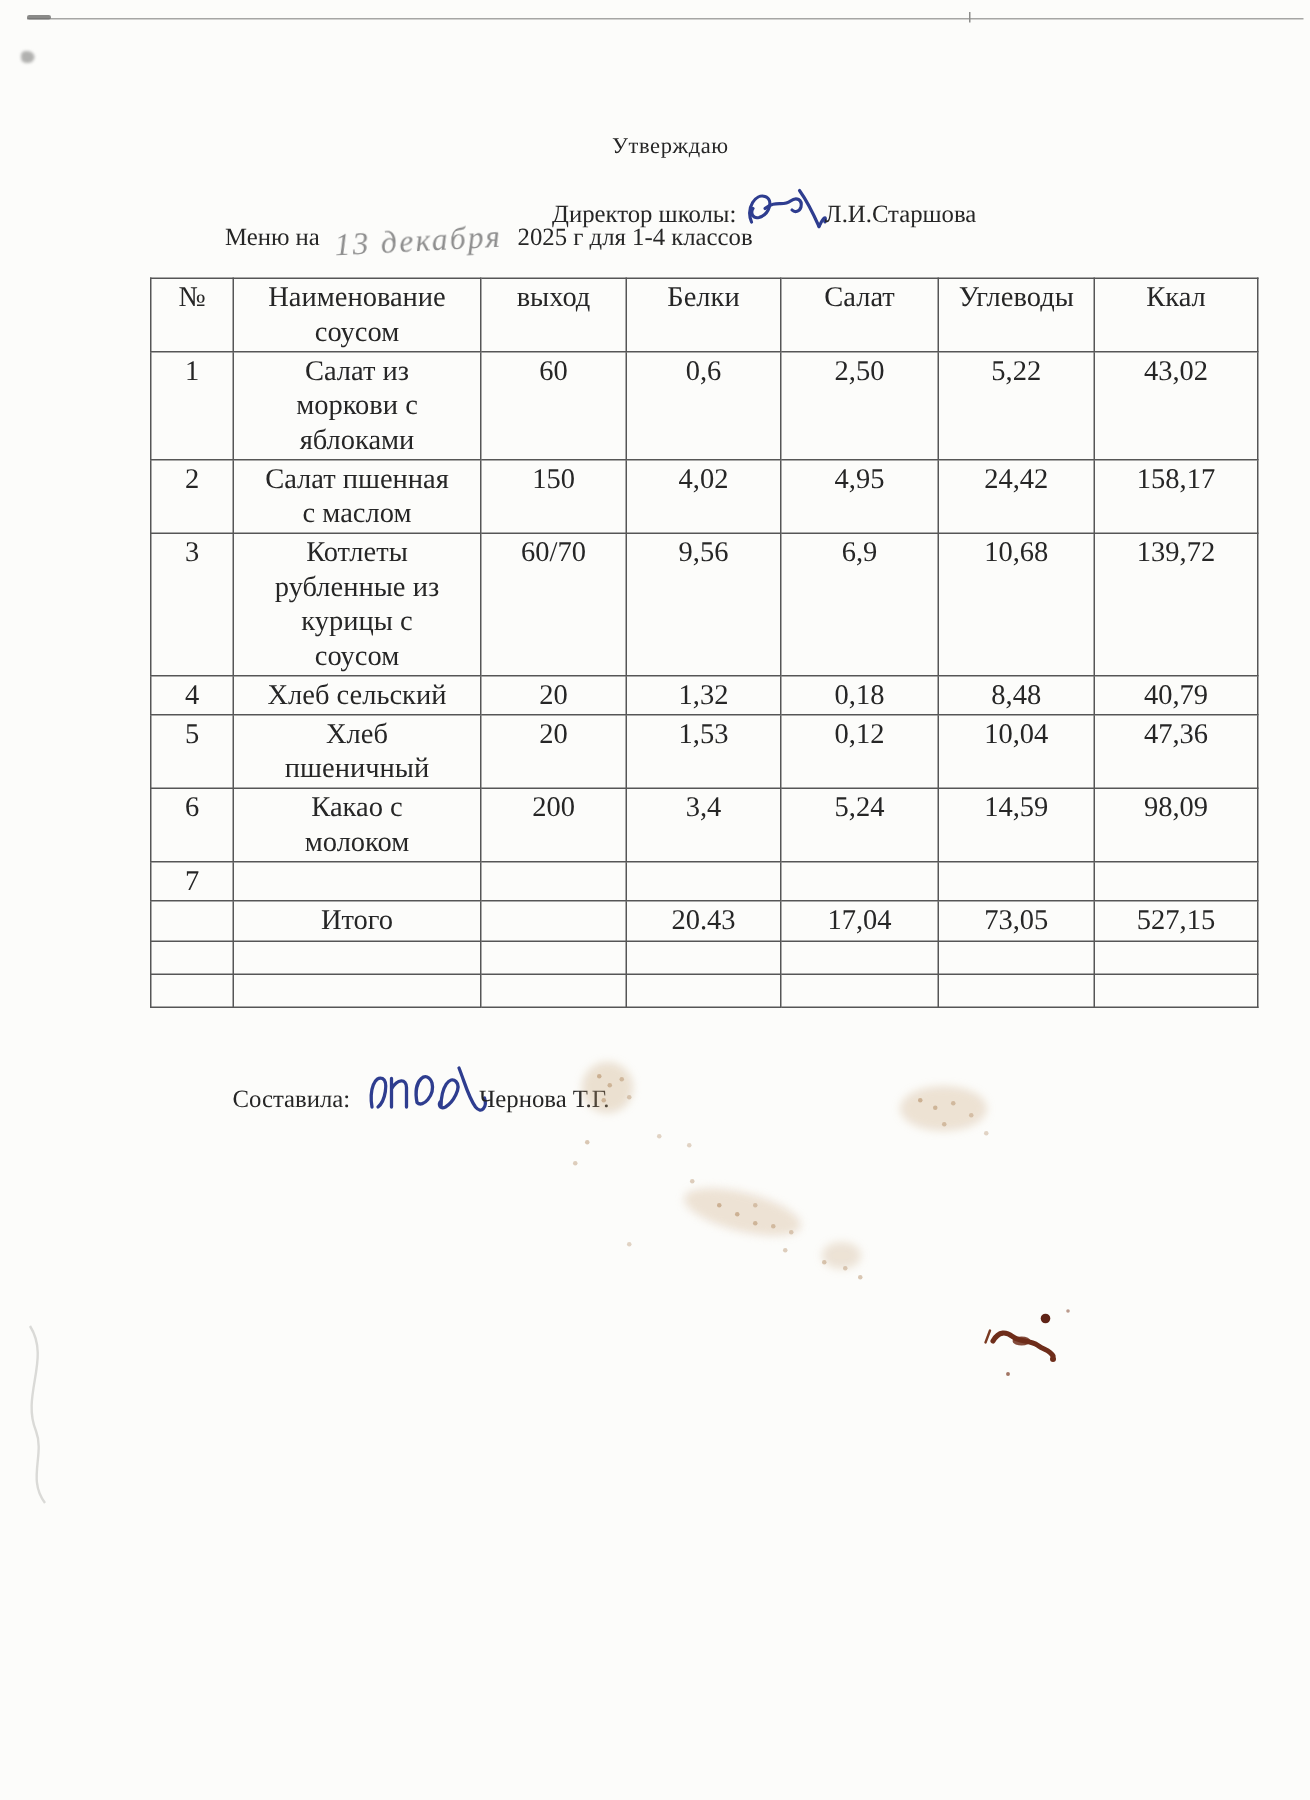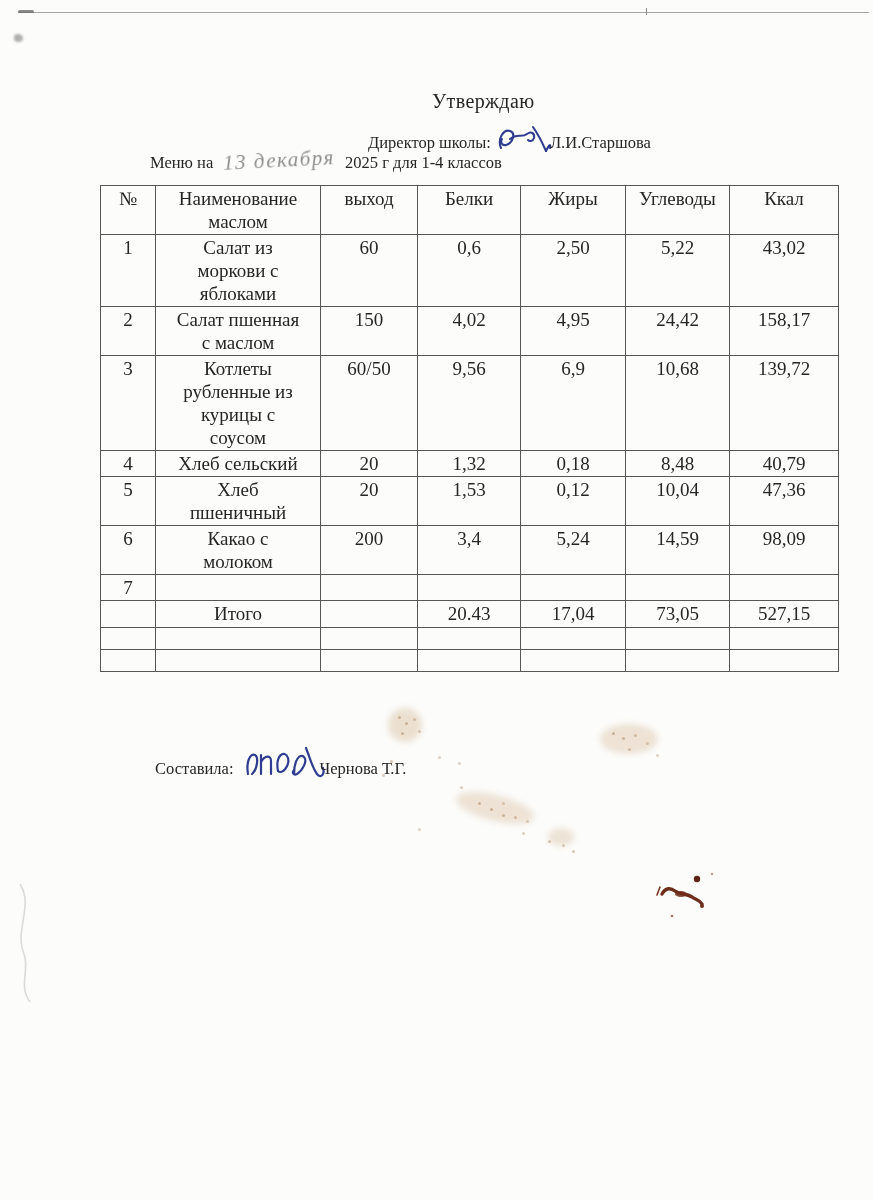--- a/index.html
+++ b/index.html
@@ -4,41 +4,41 @@
 <style>
   html,body{margin:0;padding:0;}
   body{
     width:873px;height:1200px;position:relative;overflow:hidden;
     background:#fcfcfa;
     font-family:"Liberation Serif","DejaVu Serif",serif;
     color:#262626;
   }
   .abs{position:absolute;}
   
-  .approve{left:432px;top:90px;font-size:20px;letter-spacing:.4px;}
+  .approve{left:408px;top:90px;font-size:15px;letter-spacing:.4px;}
   .director-line{left:368px;top:124px;display:flex;align-items:center;font-size:16.5px;white-space:nowrap;}
   .director-line svg{margin:0 -3px 6px 4px;}
-  .menu-line{left:150px;top:148px;display:flex;align-items:flex-end;font-size:16.5px;white-space:nowrap;}
+  .menu-line{left:150px;top:148px;display:flex;align-items:flex-start;font-size:16.5px;white-space:nowrap;}
   .hand-date{
     font-size:21px;font-style:italic;color:#8e8e8e;margin:0 10px;
     transform:rotate(-3deg);letter-spacing:1.5px;filter:blur(.3px);
   }
   
   table.menu{
     position:absolute;left:100px;top:185px;width:738px;
     border-collapse:collapse;table-layout:fixed;
   }
   table.menu td{
     border:1px solid #565656;
     vertical-align:top;text-align:center;
     padding:1px 2px;font-size:19px;line-height:23px;
     white-space:pre-line;overflow:hidden;
   }
   
-  .composed-line{left:155px;top:756px;display:flex;align-items:center;font-size:16.5px;white-space:nowrap;}
+  .composed-line{left:155px;top:720px;display:flex;align-items:center;font-size:16.5px;white-space:nowrap;}
   .composed-line svg{margin:-16px -6px 0 8px;}
   
   .scanline{left:18px;top:12px;width:851px;height:1px;background:#a6a6a4;}
   .scanline-start{left:18px;top:10px;width:16px;height:3px;background:#6d6d6b;border-radius:2px;opacity:.8;}
   .scanline-tick{left:646px;top:8px;width:1px;height:7px;background:#8d8d8b;}
   .corner-mark{left:14px;top:34px;width:9px;height:8px;background:#8a8a88;border-radius:40% 60% 55% 45%;filter:blur(1px);opacity:.65;}
   .blob{border-radius:50%;filter:blur(3px);}
   .blob.a{left:388px;top:708px;width:34px;height:34px;background:rgba(196,158,112,.30);}
   .blob.b{left:600px;top:724px;width:58px;height:30px;background:rgba(196,158,112,.28);}
   .blob.c{left:455px;top:795px;width:80px;height:26px;background:rgba(192,150,104,.26);transform:rotate(14deg);}
@@ -81,24 +81,24 @@
       <col style="width:97px">
     <col style="width:103px">
       <col style="width:105px">
       <col style="width:104px">
       <col style="width:109px">
   </colgroup>
   <tbody>
       <tr style="height:47px">
     <td>№</td>
     <td>Наименование
-маслом</td>
+соусом</td>
     <td>выход</td>
     <td>Белки</td>
-    <td>Жиры</td>
+    <td>Салат</td>
     <td>Углеводы</td>
     <td>Ккал</td>
   </tr>
   <tr style="height:72px">
     <td>1</td>
     <td>Салат из
 моркови с
 яблоками</td>
     <td>60</td>
     <td>0,6</td>
@@ -115,21 +115,21 @@
     <td>4,95</td>
     <td>24,42</td>
     <td>158,17</td>
   </tr>
   <tr style="height:94px">
     <td>3</td>
     <td>Котлеты
 рубленные из
 курицы с
 соусом</td>
-    <td>60/50</td>
+    <td>60/70</td>
     <td>9,56</td>
     <td>6,9</td>
     <td>10,68</td>
     <td>139,72</td>
   </tr>
   <tr style="height:24px">
     <td>4</td>
     <td>Хлеб сельский</td>
     <td>20</td>
     <td>1,32</td>

